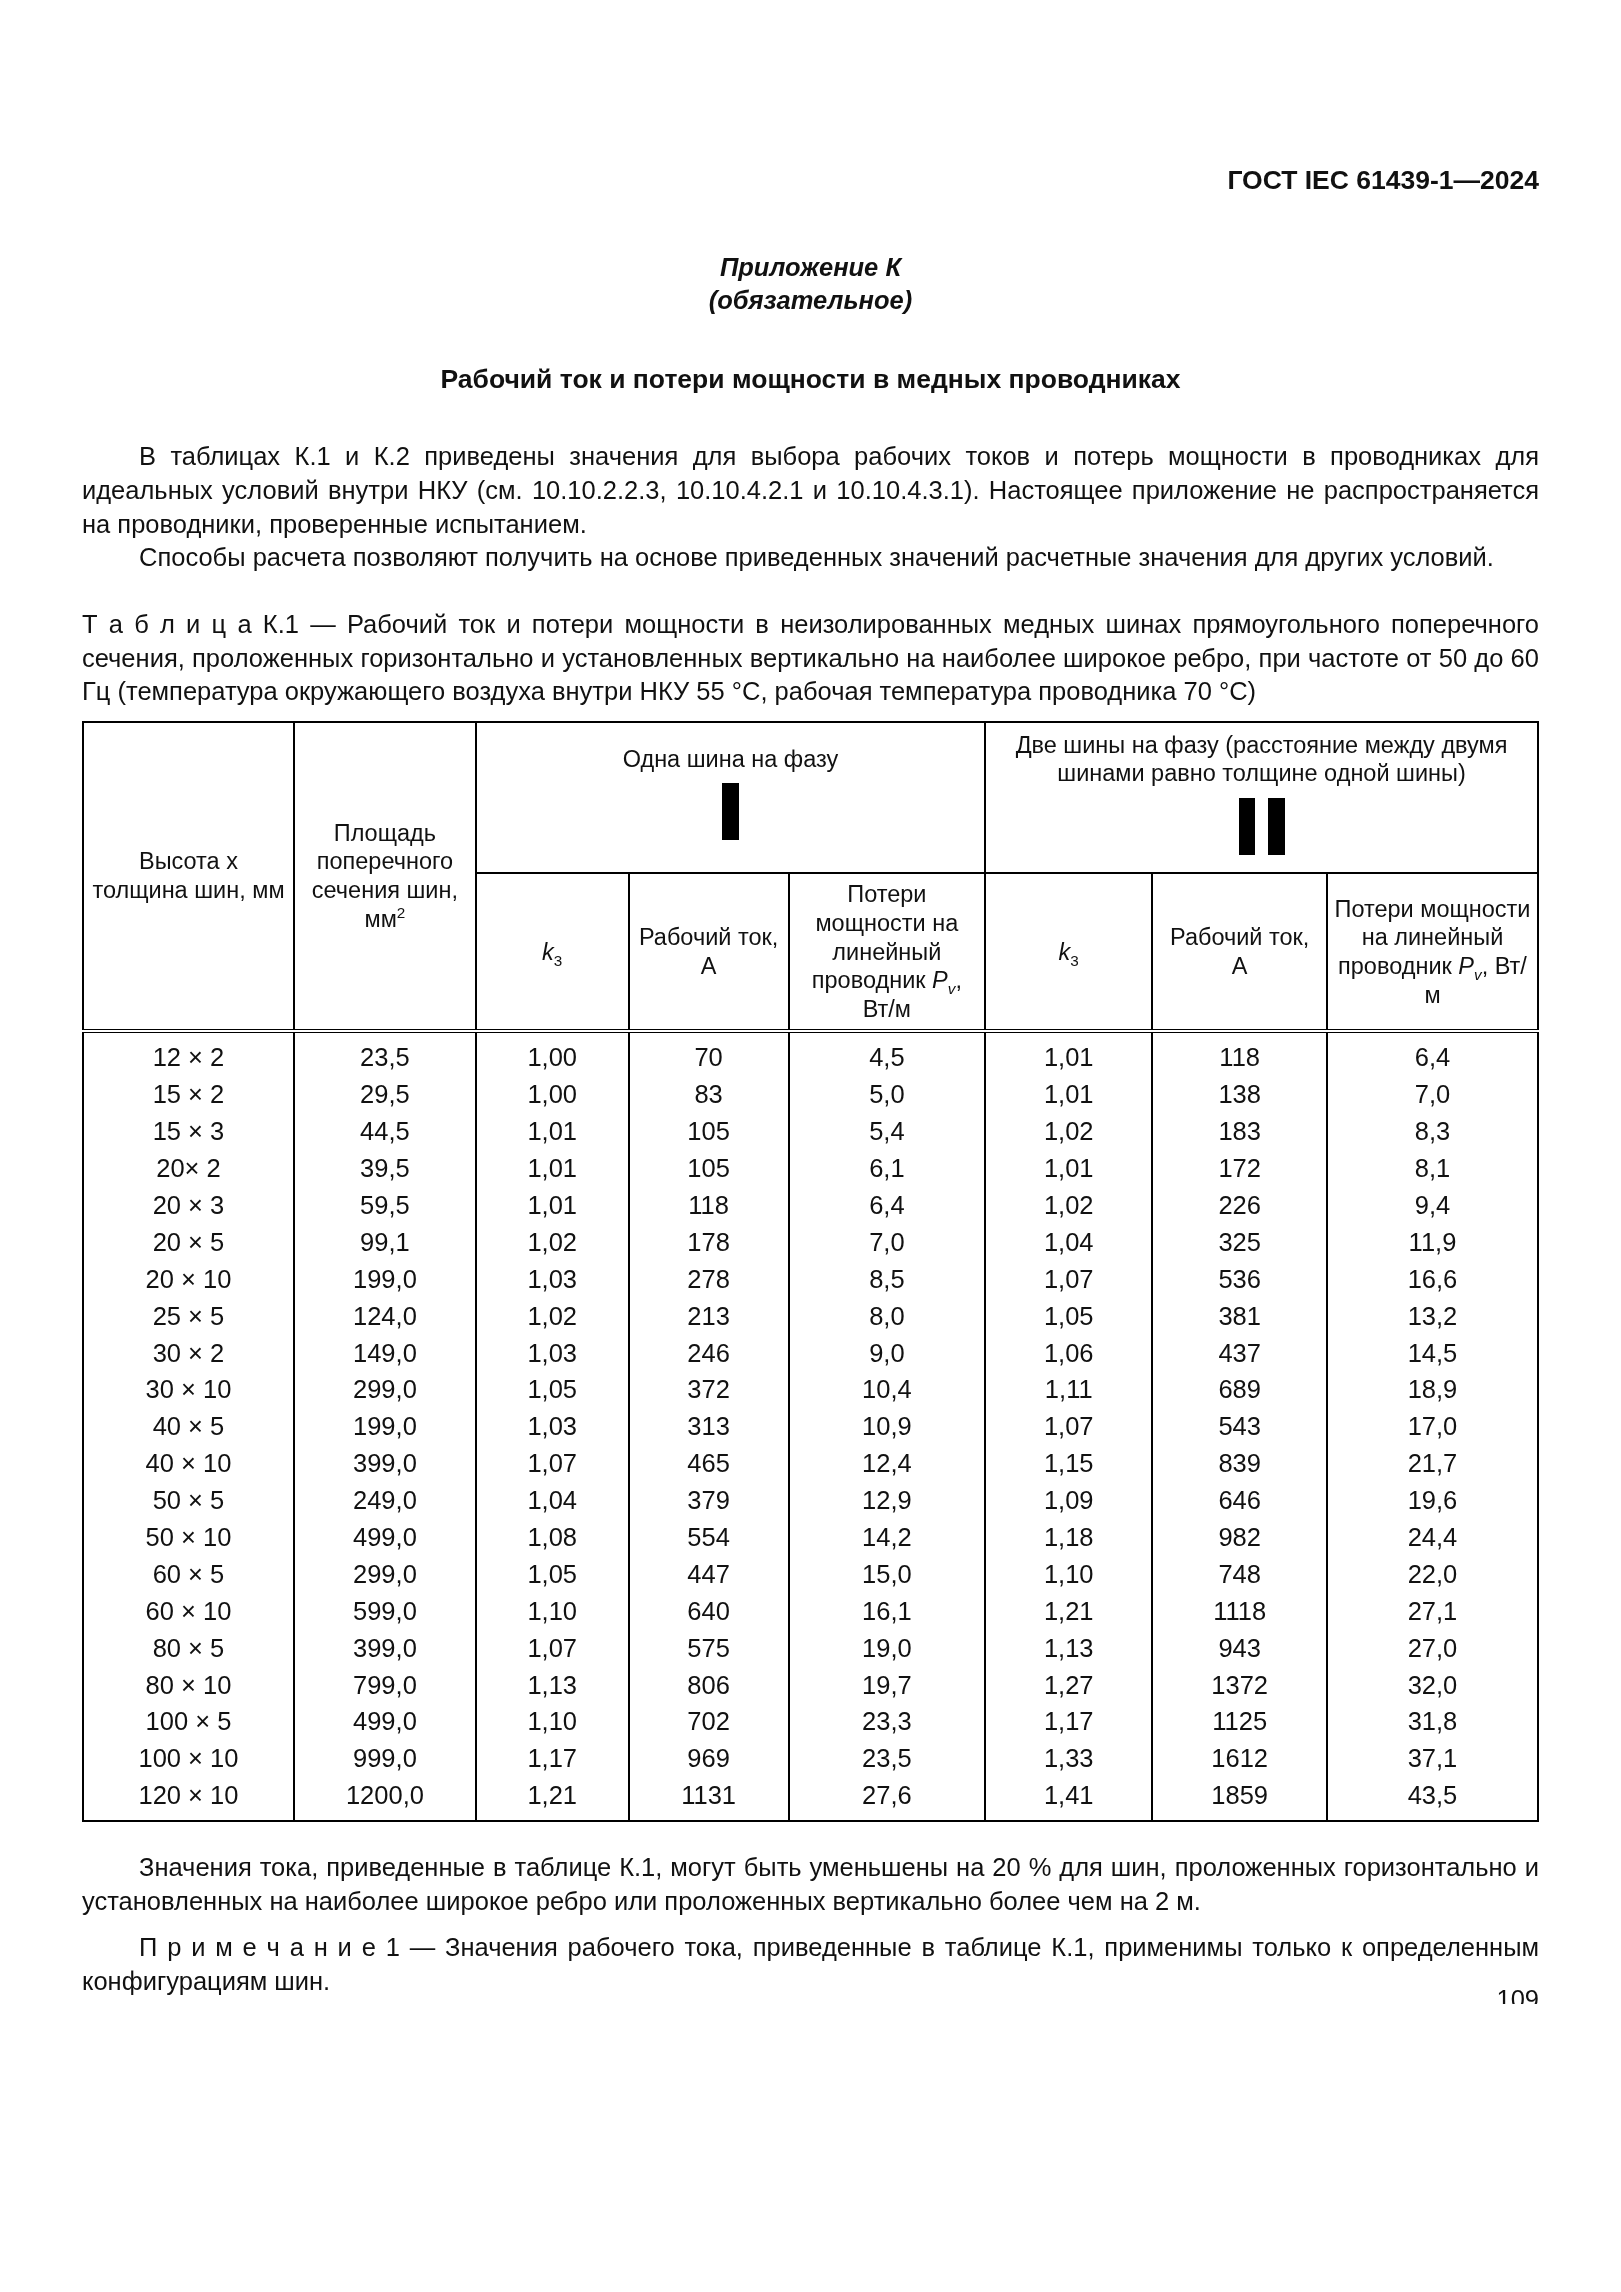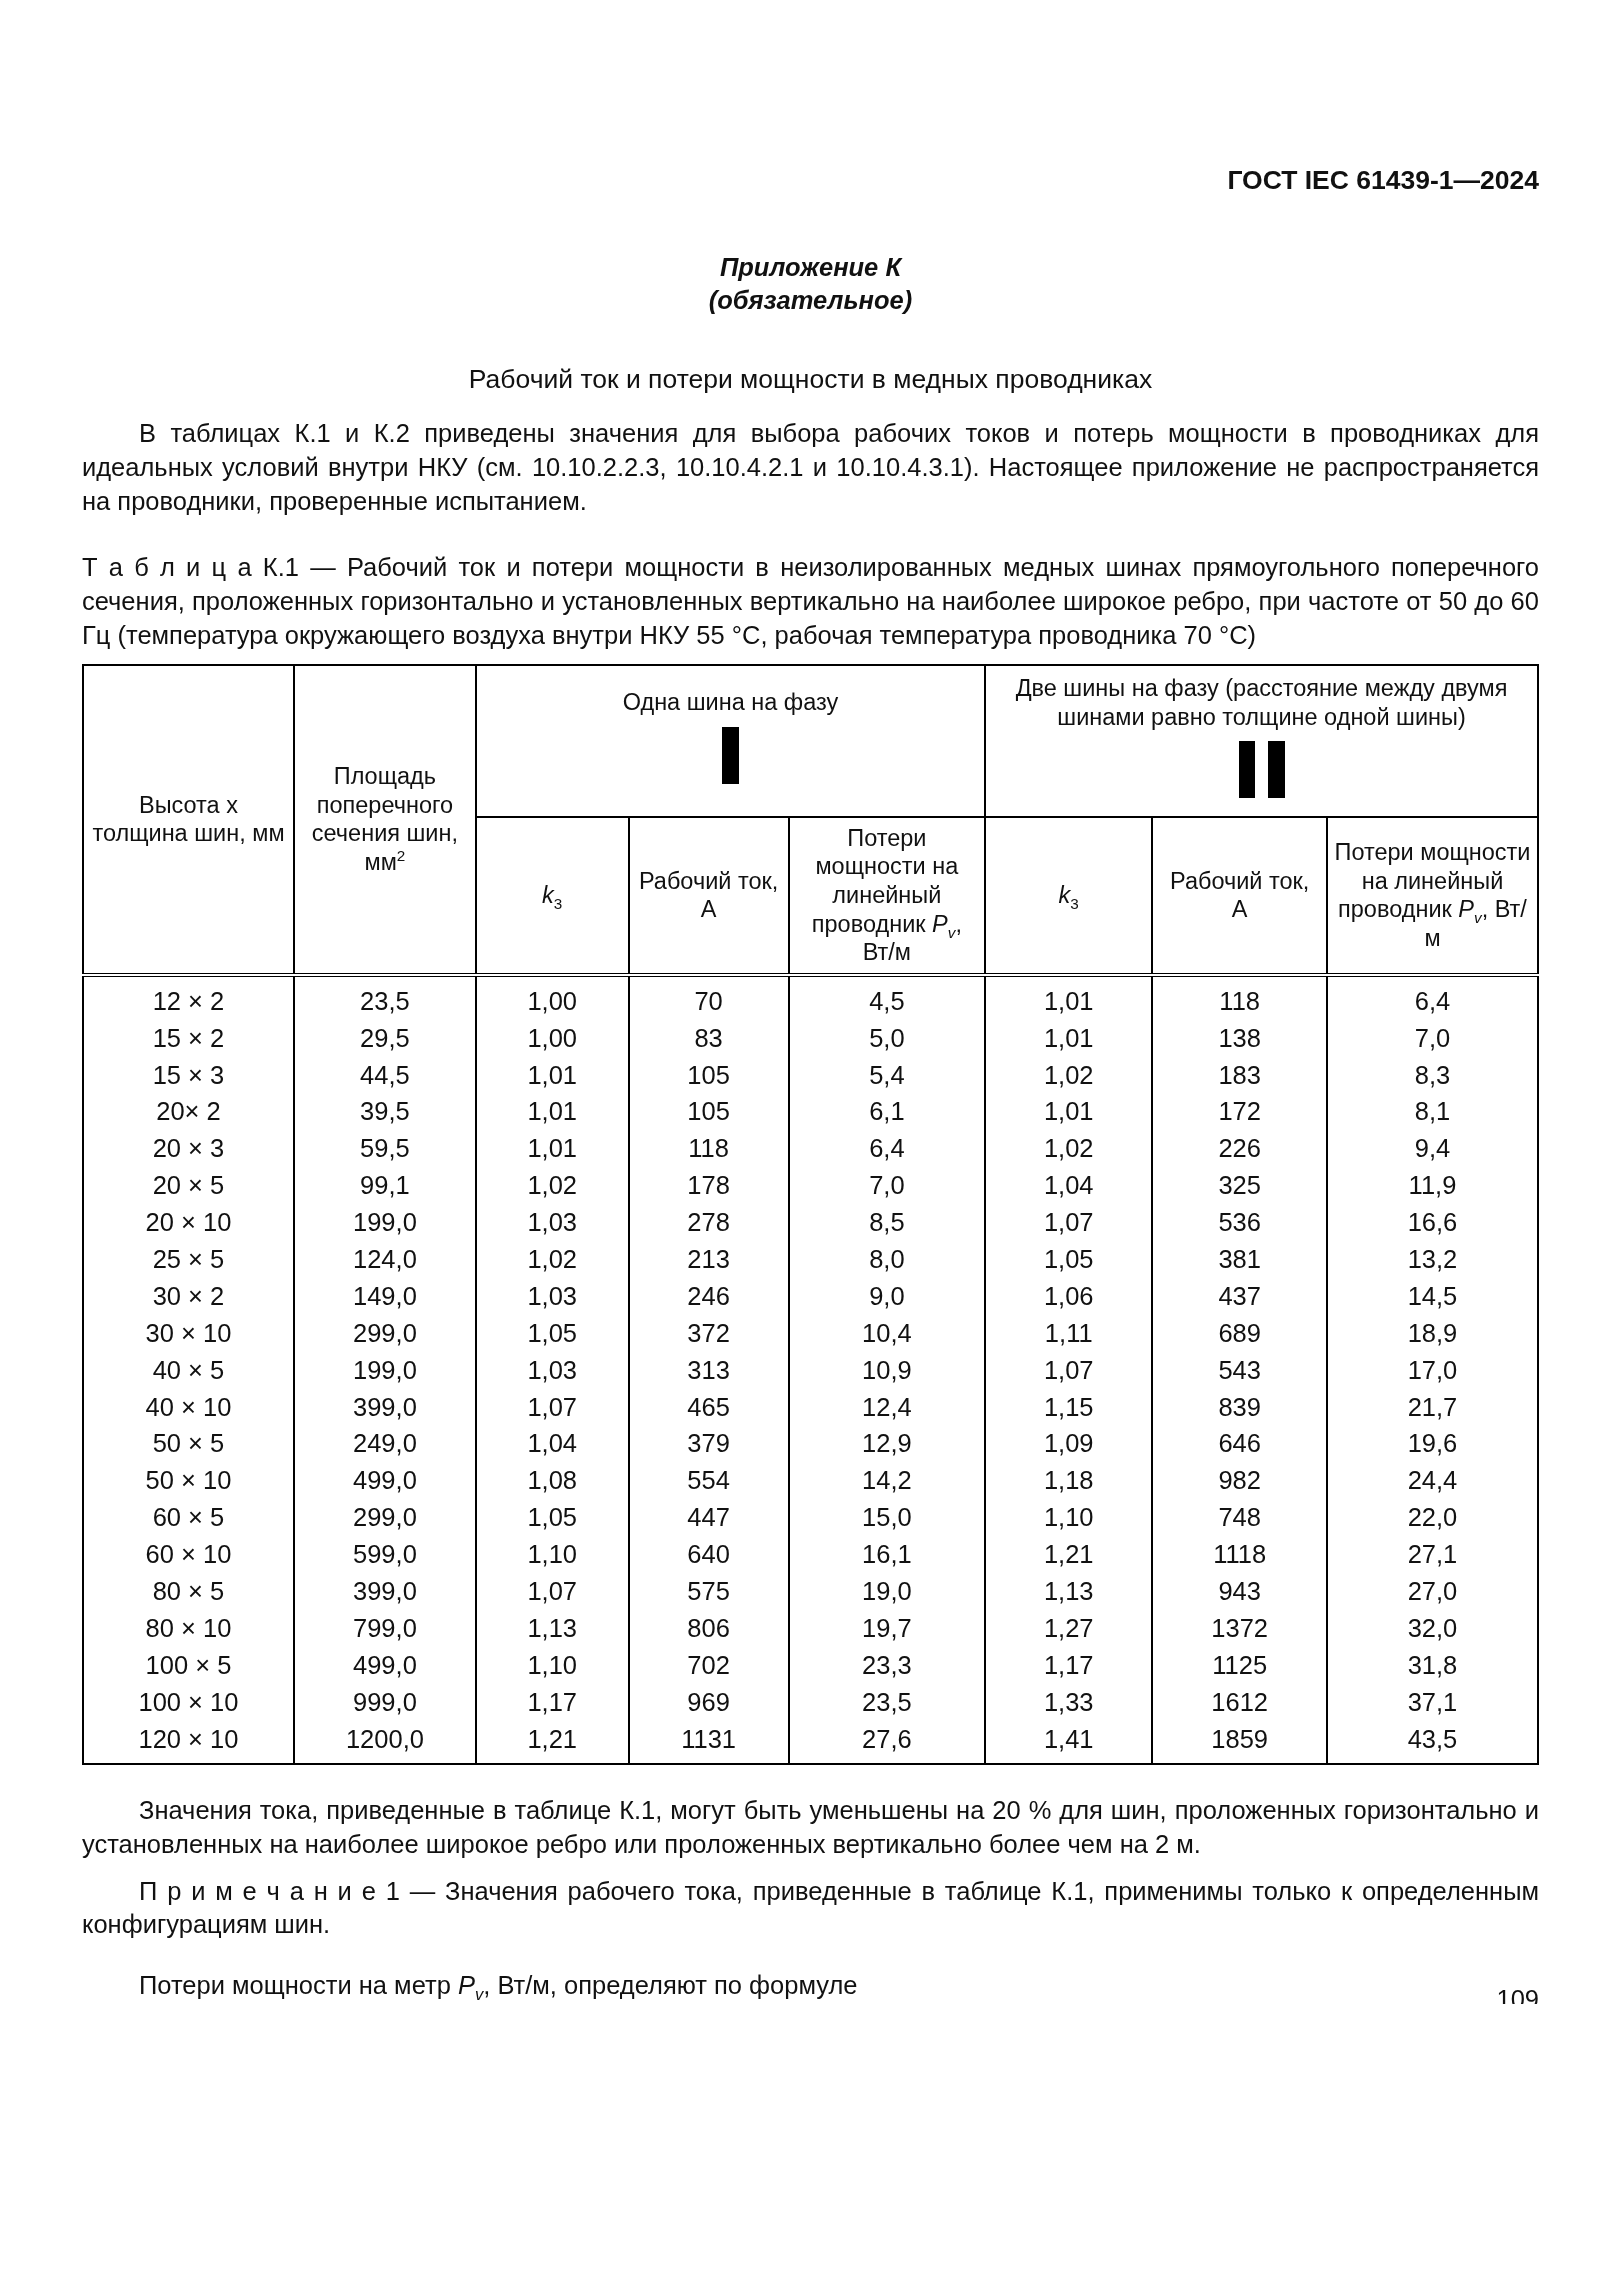--- a/index.html
+++ b/index.html
@@ -25,23 +25,23 @@
   .annex-label, .annex-type {
     text-align:center;
     font-weight:bold;
     font-size:25.5px;
     line-height:1.3;
     font-style:italic;
   }
   .annex-type { margin-bottom:47px; }
   .annex-title {
     text-align:center;
-    font-weight:normal;
+    font-weight:bold;
     font-size:26.5px;
-    margin-bottom:22px;
+    margin-bottom:45px;
   }
   p.body {
     font-size:25.5px;
     line-height:1.32;
     text-align:justify;
   }
   p.indent { text-indent:57px; }
   .caption {
     font-size:25.5px;
     line-height:1.32;
@@ -123,20 +123,21 @@
 <div class="page">
 
   <div class="doc-code">ГОСТ IEC 61439-1—2024</div>
 
   <div class="annex-label">Приложение К</div>
   <div class="annex-type">(обязательное)</div>
 
   <h1 class="annex-title">Рабочий ток и потери мощности в медных проводниках</h1>
 
   <p class="body indent">В таблицах К.1 и К.2 приведены значения для выбора рабочих токов и потерь мощности в проводниках для идеальных условий внутри НКУ (см. 10.10.2.2.3, 10.10.4.2.1 и 10.10.4.3.1). Настоящее приложение не распространяется на проводники, проверенные испытанием.</p>
+  <p class="body indent">Способы расчета позволяют получить на основе приведенных значений расчетные значения для других условий.</p>
 
   <p class="caption"><span>Т а б л и ц а   К.1 —</span> <span>Рабочий ток и потери мощности в неизолированных медных шинах прямоугольного поперечного сечения, проложенных горизонтально и установленных вертикально на наиболее широкое ребро, при частоте от 50 до 60 Гц (температура окружающего воздуха внутри НКУ 55 °С, рабочая температура проводника 70 °С)</span></p>
 
   <table class="k1">
     <colgroup>
       <col style="width:14.5%">
         <col style="width:12.5%">
       <col style="width:10.5%">
         <col style="width:11%">
         <col style="width:13.5%">

